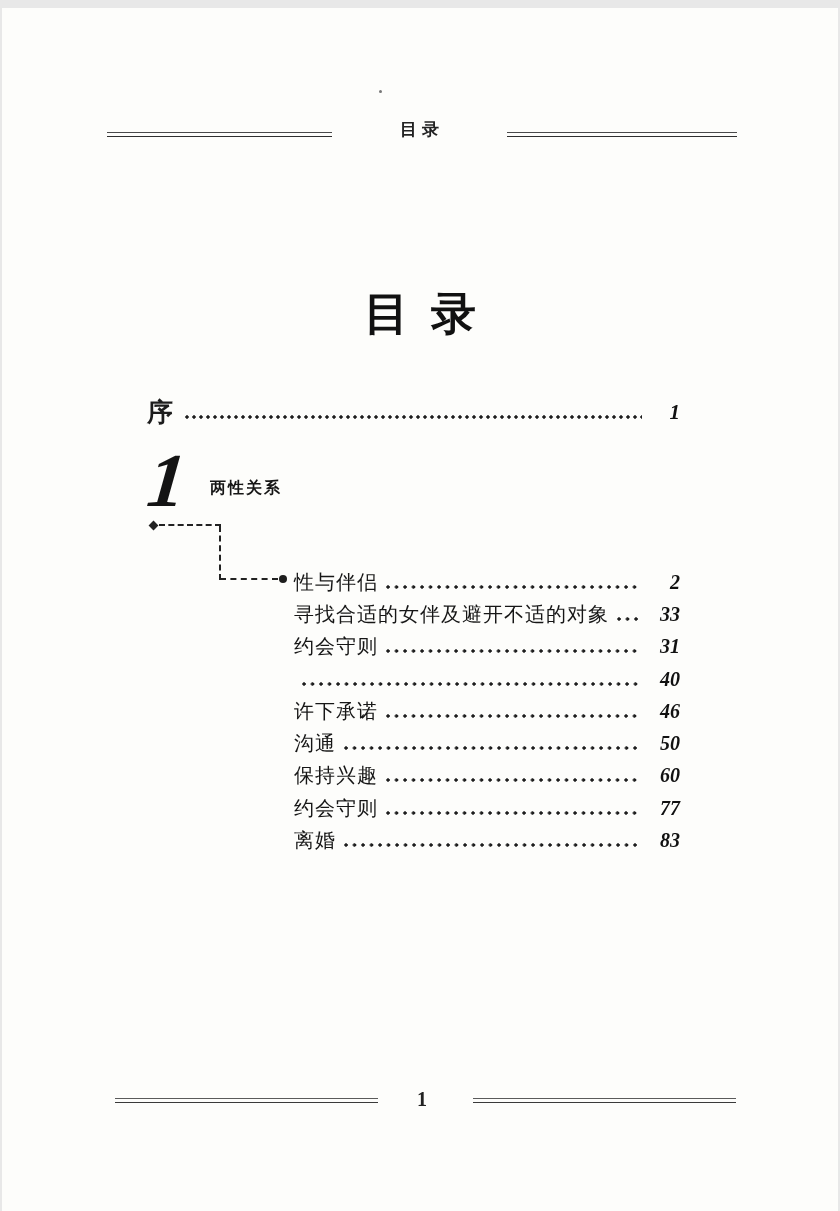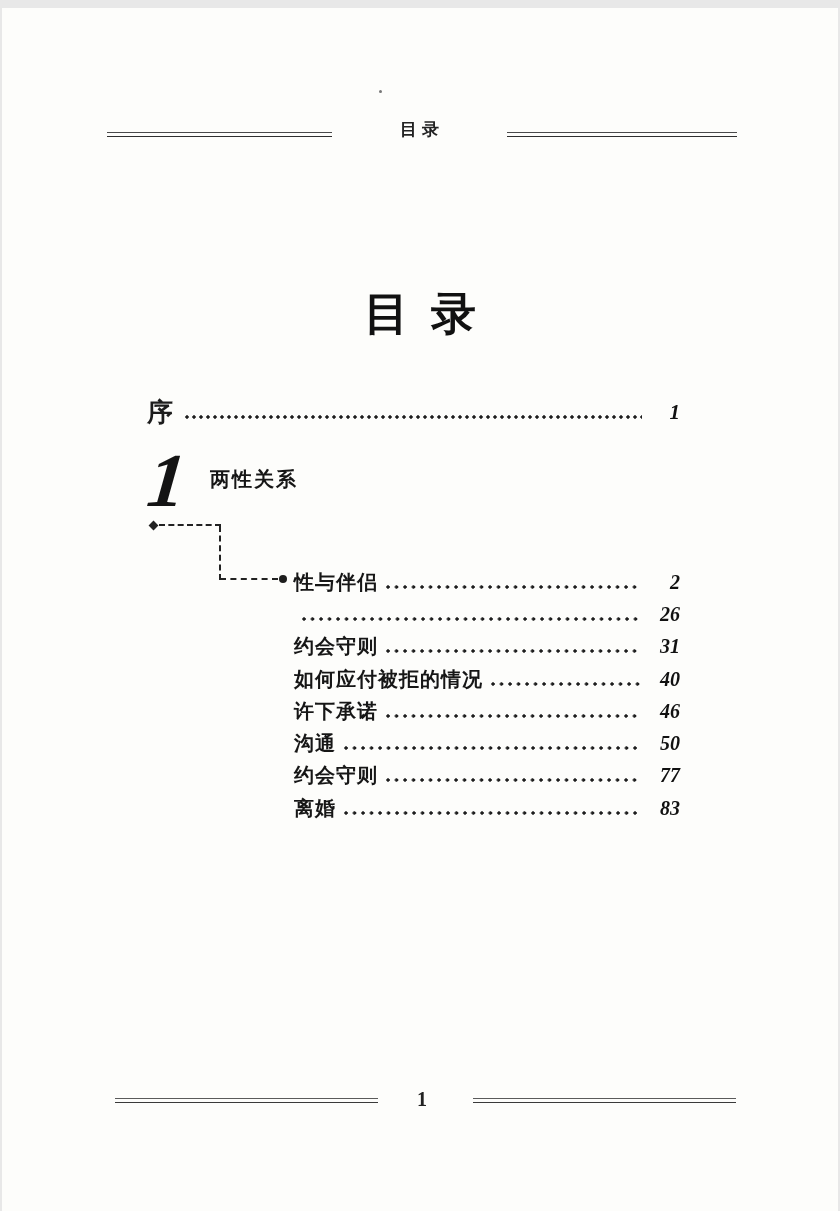--- a/index.html
+++ b/index.html
@@ -53,43 +53,43 @@
   }
   .preface-row .page-num{font-size:21px;}
 
   .chapter-number{
     position:absolute;left:146px;top:434px;
     font-size:76px;line-height:76px;
     font-style:italic;font-weight:700;color:#141414;
     transform:skewX(-6deg);
   }
   .chapter-title{
-    position:absolute;left:208px;top:458px;
-    font-size:20px;font-weight:700;letter-spacing:2px;color:#161616;
+    position:absolute;left:208px;top:470px;
+    font-size:16px;font-weight:700;letter-spacing:2px;color:#161616;
     font-family:"Liberation Sans","DejaVu Sans",sans-serif;
   }
 
   .connector{position:absolute;left:148px;top:512px;width:142px;height:68px;}
   .connector .diamond{
     position:absolute;left:0;top:2px;width:7px;height:7px;
     background:#222;transform:rotate(45deg);
   }
   .connector .h1{position:absolute;left:9px;top:4px;width:62px;border-top:2px dashed #222;}
   .connector .v1{position:absolute;left:69px;top:6px;height:54px;border-left:2px dashed #222;}
   .connector .h2{position:absolute;left:70px;top:58px;width:58px;border-top:2px dashed #222;}
   .connector .enddot{
     position:absolute;left:129px;top:55px;width:8px;height:8px;
     border-radius:50%;background:#1d1d1d;
   }
 
   .toc-list{position:absolute;left:292px;right:158px;top:558px;}
   .toc-row{display:flex;align-items:center;height:32.3px;}
   .toc-title{
     white-space:nowrap;font-size:20px;letter-spacing:1px;
-    font-weight:700;color:#161616;
+    font-weight:400;color:#161616;
   }
   .toc-row .leader{margin:9px 6px 0 8px;}
   .toc-row .page-num{min-width:34px;}
 
   .footer-page{
     position:absolute;left:405px;top:1080px;width:30px;
     text-align:center;font-size:20px;font-weight:600;color:#222;
   }
 </style>
 </head>
@@ -124,49 +124,54 @@
   <div class="toc-list">
     <div class="toc-row">
       <span class="toc-title">性与伴侣</span>
       <span class="leader"></span>
       <span class="page-num">2</span>
     </div>
 
 
 
     <div class="toc-row">
+      <span class="toc-title">寻找合适的女伴及避开不适的对象</span>
       <span class="leader"></span>
-      <span class="page-num">26</span>
+      <span class="page-num">33</span>
     </div>
 
     <div class="toc-row">
       <span class="toc-title">约会守则</span>
       <span class="leader"></span>
       <span class="page-num">31</span>
     </div>
 
 
     <div class="toc-row">
-      <span class="toc-title">如何应付被拒的情况</span>
       <span class="leader"></span>
       <span class="page-num">40</span>
     </div>
 
     <div class="toc-row">
       <span class="toc-title">许下承诺</span>
       <span class="leader"></span>
       <span class="page-num">46</span>
     </div>
 
     <div class="toc-row">
       <span class="toc-title">沟通</span>
       <span class="leader"></span>
       <span class="page-num">50</span>
     </div>
 
+    <div class="toc-row">
+      <span class="toc-title">保持兴趣</span>
+      <span class="leader"></span>
+      <span class="page-num">60</span>
+    </div>
 
 
     <div class="toc-row">
       <span class="toc-title">约会守则</span>
       <span class="leader"></span>
       <span class="page-num">77</span>
     </div>
 
     <div class="toc-row">
       <span class="toc-title">离婚</span>

